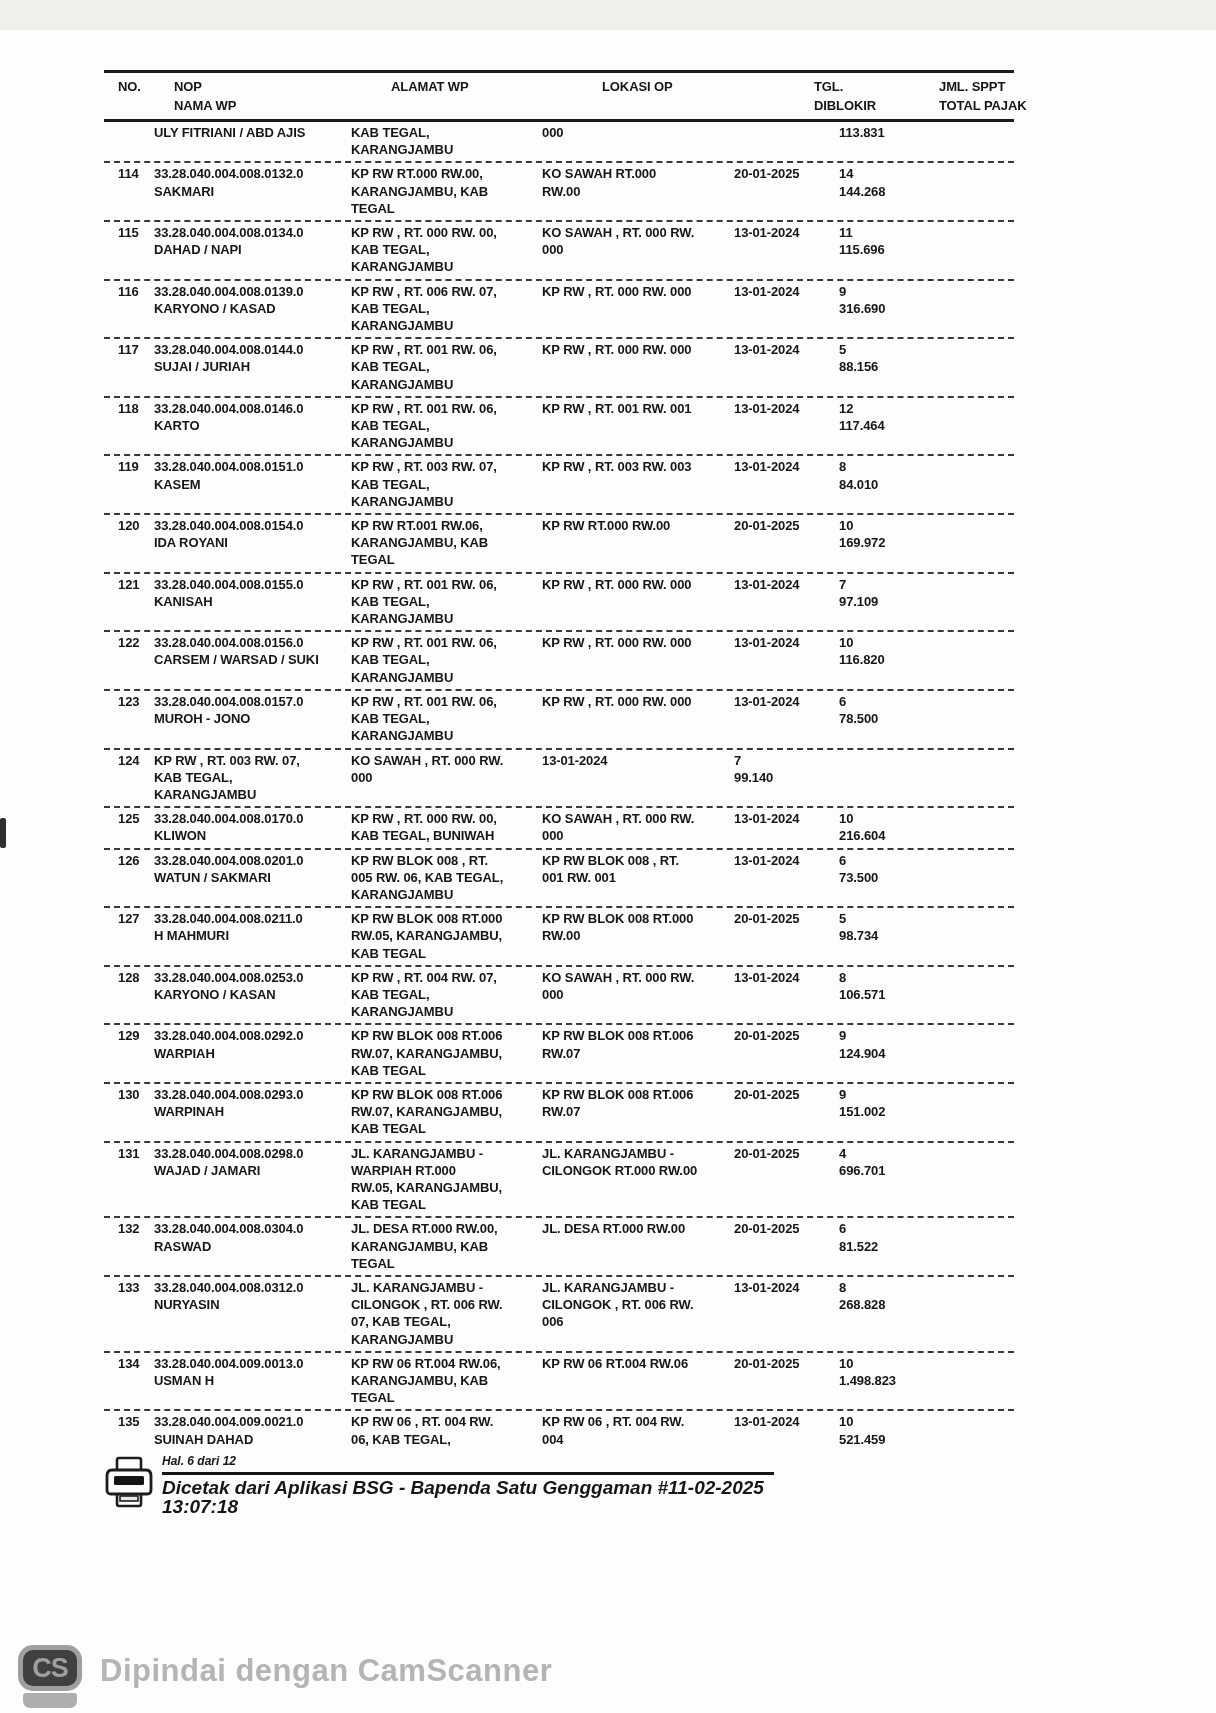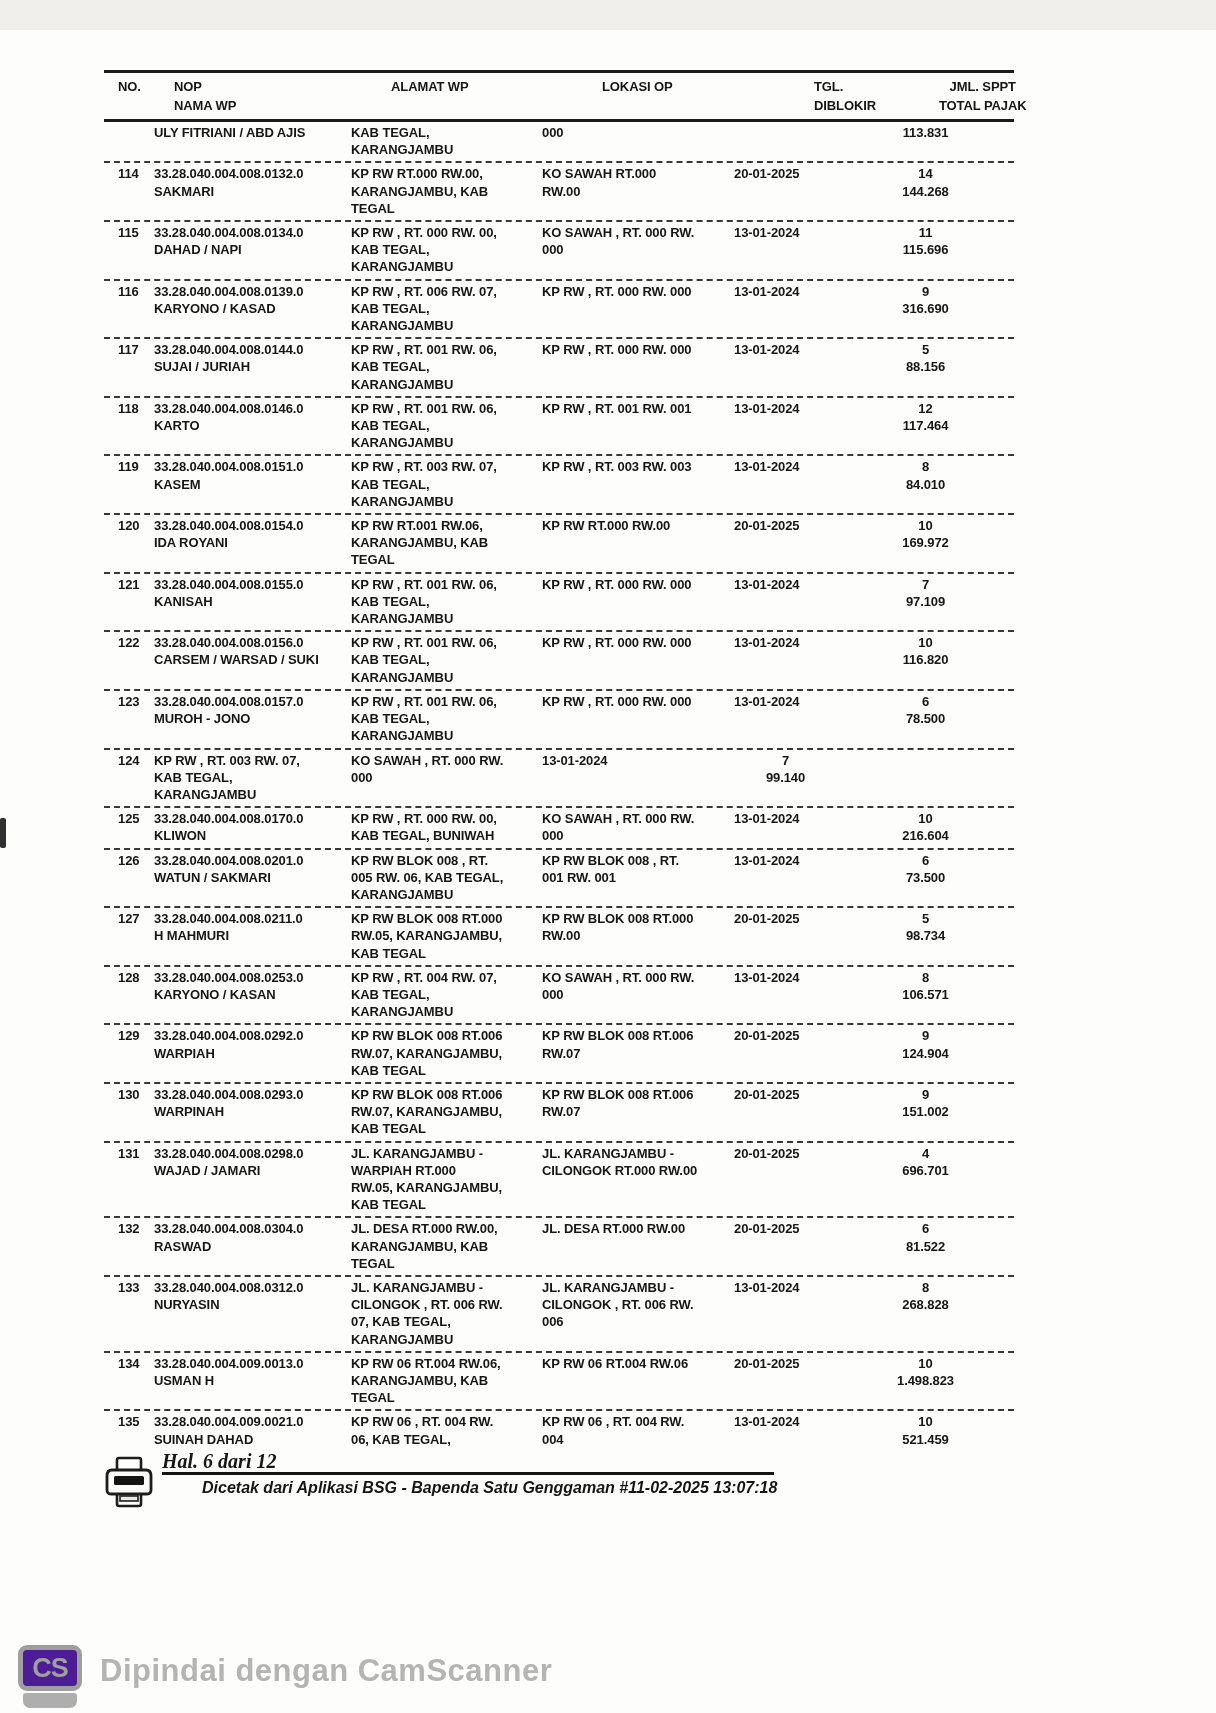--- a/index.html
+++ b/index.html
@@ -25,37 +25,37 @@
   .thead{
     border-top:3px solid #1c1c1c;
     border-bottom:3px solid #1c1c1c;
     padding:4px 0 4px;
     line-height:19px;
     gap:20px;
   }
   .cell{min-height:1px;}
   .cell .line{white-space:nowrap;}
   .col-no{padding-left:14px;}
-  .col-val{text-align:center;padding-right:2px;}
+  .col-val{text-align:left;padding-right:2px;}
   .body-row{padding:2px 0 3px;border-top:2px dashed #383838;}
   .body-row.first{border-top:none;}
 
   
   .doc-footer{position:absolute;left:104px;top:1452px;width:700px;}
   .printer-icon{position:absolute;left:0;top:4px;width:50px;height:52px;}
   .footer-texts{margin-left:58px;font-style:italic;font-weight:700;}
-  .footer-page{font-size:20px;line-height:18px;font-family:Liberation Serif, serif;}
+  .footer-page{font-size:12px;line-height:18px;}
   .footer-rule{width:612px;height:3px;background:#141414;margin:2px 0 3px;}
-  .footer-printed{font-size:16px;line-height:19px;margin-left:40px;}
+  .footer-printed{font-size:19px;line-height:19px;}
 
   
   .watermark{position:absolute;left:18px;top:1645px;display:flex;align-items:flex-start;}
   .cs-logo{width:68px;}
   .cs-box{
-    width:54px;height:36px;border:5px solid #9f9f9f;border-radius:9px;background:#4c1d95;
+    width:54px;height:36px;border:5px solid #9f9f9f;border-radius:15px;background:#404040;
     display:flex;align-items:center;justify-content:center;
     font-size:27px;font-weight:700;color:#9f9f9f;letter-spacing:-1px;
   }
   .cs-base{width:54px;height:15px;background:#aeaeae;border-radius:3px 3px 7px 7px;margin:2px 0 0 5px;}
   .wm-text{
     margin:8px 0 0 14px;font-size:31px;font-weight:700;color:#b4b4b4;letter-spacing:0.5px;white-space:nowrap;
   }
 </style>
 </head>
 <body>

